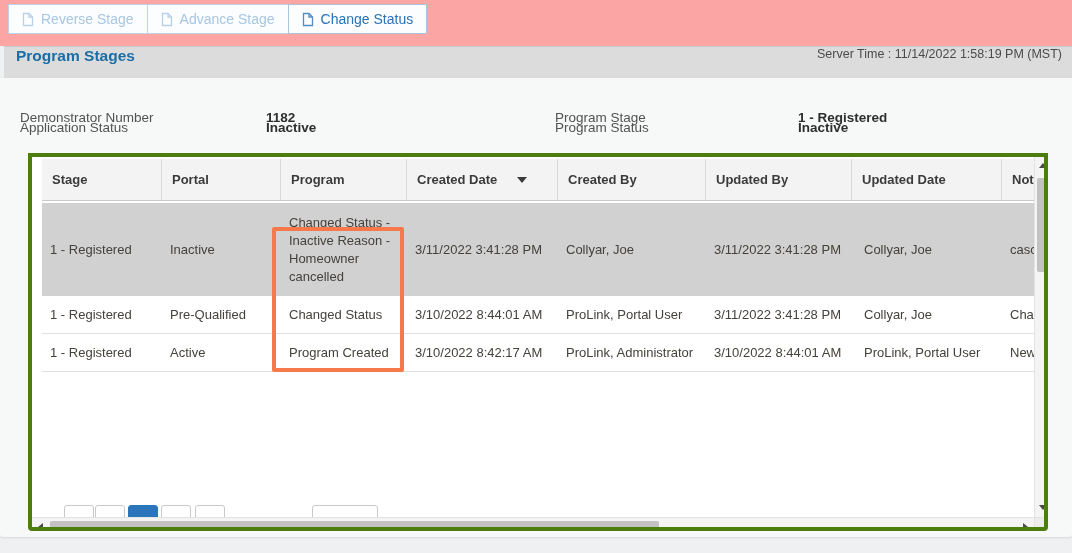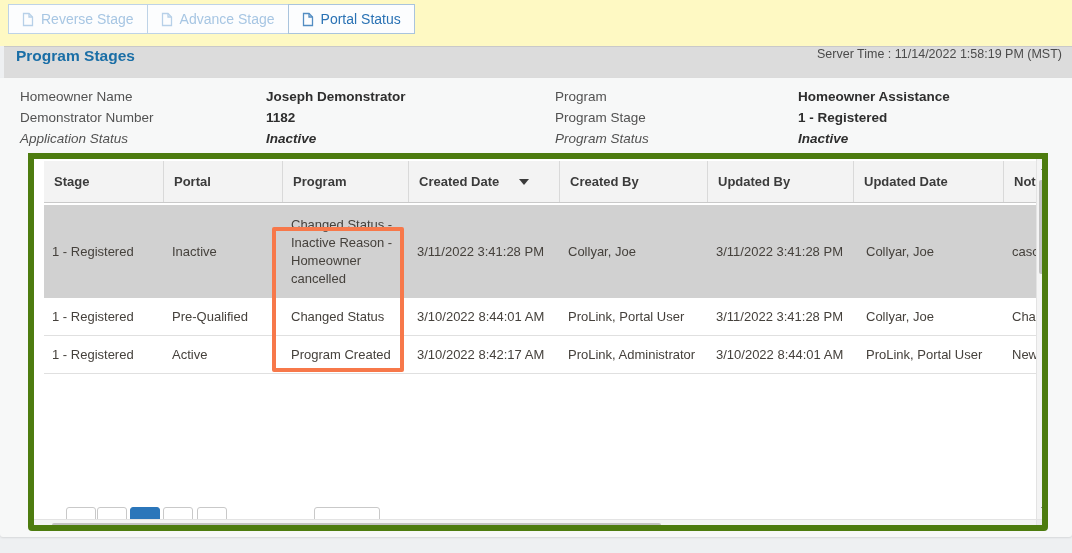--- a/index.html
+++ b/index.html
@@ -1,20 +1,20 @@
 <!DOCTYPE html>
 <html><head>
 <meta charset="utf-8">
 <style>
   * { box-sizing: border-box; margin: 0; padding: 0; }
   body { font-family: "Liberation Sans", sans-serif; background: #e9ecef; }
   .root { position: relative; width: 1072px; height: 553px; background: #eef0f2; overflow: hidden; }
 
   
-  .toolbar { position: absolute; top: 0; left: 0; width: 100%; height: 46px; background: #fef9c3; }
+  .toolbar { position: absolute; top: 0; left: 0; width: 100%; height: 46px; background: #fca5a5; }
   .toolbar-buttons { position: absolute; top: 4px; left: 8px; display: flex; }
   .tb-btn { display: flex; align-items: center; height: 30px; padding: 0 13px; background: #fcfdfe;
             border: 1px solid #bed3e7; margin-left: -1px; font-size: 14px; cursor: pointer; }
   .tb-btn:first-child { margin-left: 0; }
   .tb-btn.disabled { color: #a7c6e3; cursor: default; }
   .tb-btn.enabled { color: #2a72b4; border-color: #a9c4dd; }
   .tb-icon { margin-right: 7px; display: inline-flex; opacity: .8; }
 
   
   .titlebar { position: absolute; top: 46px; left: 4px; width: 100%; height: 50px; background: #dcdcdc;
@@ -22,29 +22,29 @@
               padding: 0 14px 0 12px; }
   .page-title { color: #1a6ea6; font-size: 15.5px; font-weight: 600; }
   .server-time { color: #4b4b4b; font-size: 12.5px; }
 
   
   .panel { position: absolute; top: 78px; left: 0; width: 100%; height: 459px; background: #f7f8f8;
            border-radius: 0 0 3px 3px; box-shadow: 0 1px 2px rgba(0,0,0,.10); }
 
   
   .info-line { position: absolute; height: 20px; font-size: 13.5px; width: 100%; }
-  .il-0 { top: 11px; } .il-1 { top: 32px; } .il-2 { top: 53px; font-style: italic; }
+  .il-0 { top: 11px; } .il-1 { top: 32px; } .il-2 { top: 42px; }
   .info-label { position: absolute; color: #525252; }
   .info-value { position: absolute; color: #2e2e2e; font-weight: bold; }
   .pos-l-label { left: 20px; }  .pos-l-value { left: 266px; }
   .pos-r-label { left: 555px; } .pos-r-value { left: 798px; }
 
   
   .grid-wrap { position: absolute; left: 28px; top: 75px; width: 1020px; height: 378px; background: #fff;
-               border: 6px solid #4d7c0f; border-radius: 0 0 4px 4px; overflow: hidden; }
+               border: 4px solid #4d7c0f; border-radius: 0 0 4px 4px; overflow: hidden; }
   .grid-header { position: absolute; left: 10px; top: 2px; width: 992px; height: 42px; background: #f3f3f3;
                  border-bottom: 1px solid #c9c9c9; display: flex; overflow: hidden; }
   .hcell { display: flex; align-items: center; padding-left: 10px; font-size: 13px; font-weight: bold;
            color: #3b3b3b; border-right: 1px solid #d9d9d9; flex: none; cursor: pointer; }
   .hcell:last-child { border-right: none; }
   .c0 { width: 120px; } .c1 { width: 119px; } .c2 { width: 126px; } .c3 { width: 151px; text-align: right; }
   .c4 { width: 148px; } .c5 { width: 150px; } .c6 { width: 146px; } .c7 { width: 120px; }
   .sort-arrow { width: 0; height: 0; border-left: 5px solid transparent; border-right: 5px solid transparent;
                 border-top: 6px solid #3b3b3b; margin-left: 20px; }
   .grid-rows { position: absolute; left: 10px; top: 46px; width: 992px; overflow: hidden; }
@@ -109,38 +109,32 @@
         </span>
         <span>Advance Stage</span>
       </div>
       <div class="tb-btn enabled">
         <span class="tb-icon">
           <svg width="12" height="15" viewBox="0 0 12 15">
               <path d="M1.5 1.5 h5.5 l3.5 3.5 v8.5 h-9 z" fill="none" stroke="currentColor" stroke-width="1.3"></path>
               <path d="M7 1.5 v3.5 h3.5" fill="none" stroke="currentColor" stroke-width="1.3"></path>
             </svg>
         </span>
-        <span>Portal Status</span>
+        <span>Change Status</span>
       </div>
     </div>
   </div>
 
   <div class="titlebar">
     <span class="page-title">Program Stages</span>
     <span class="server-time">Server Time : 11/14/2022 1:58:19 PM (MST)</span>
   </div>
 
   <div class="panel">
 
-    <div class="info-line il-0">
-      <span class="info-label pos-l-label">Homeowner Name</span>
-      <span class="info-value pos-l-value">Joseph Demonstrator</span>
-      <span class="info-label pos-r-label">Program</span>
-      <span class="info-value pos-r-value">Homeowner Assistance</span>
-    </div>
     <div class="info-line il-1">
       <span class="info-label pos-l-label">Demonstrator Number</span>
       <span class="info-value pos-l-value">1182</span>
       <span class="info-label pos-r-label">Program Stage</span>
       <span class="info-value pos-r-value">1 - Registered</span>
     </div>
     <div class="info-line il-2">
       <span class="info-label pos-l-label">Application Status</span>
       <span class="info-value pos-l-value">Inactive</span>
       <span class="info-label pos-r-label">Program Status</span>

